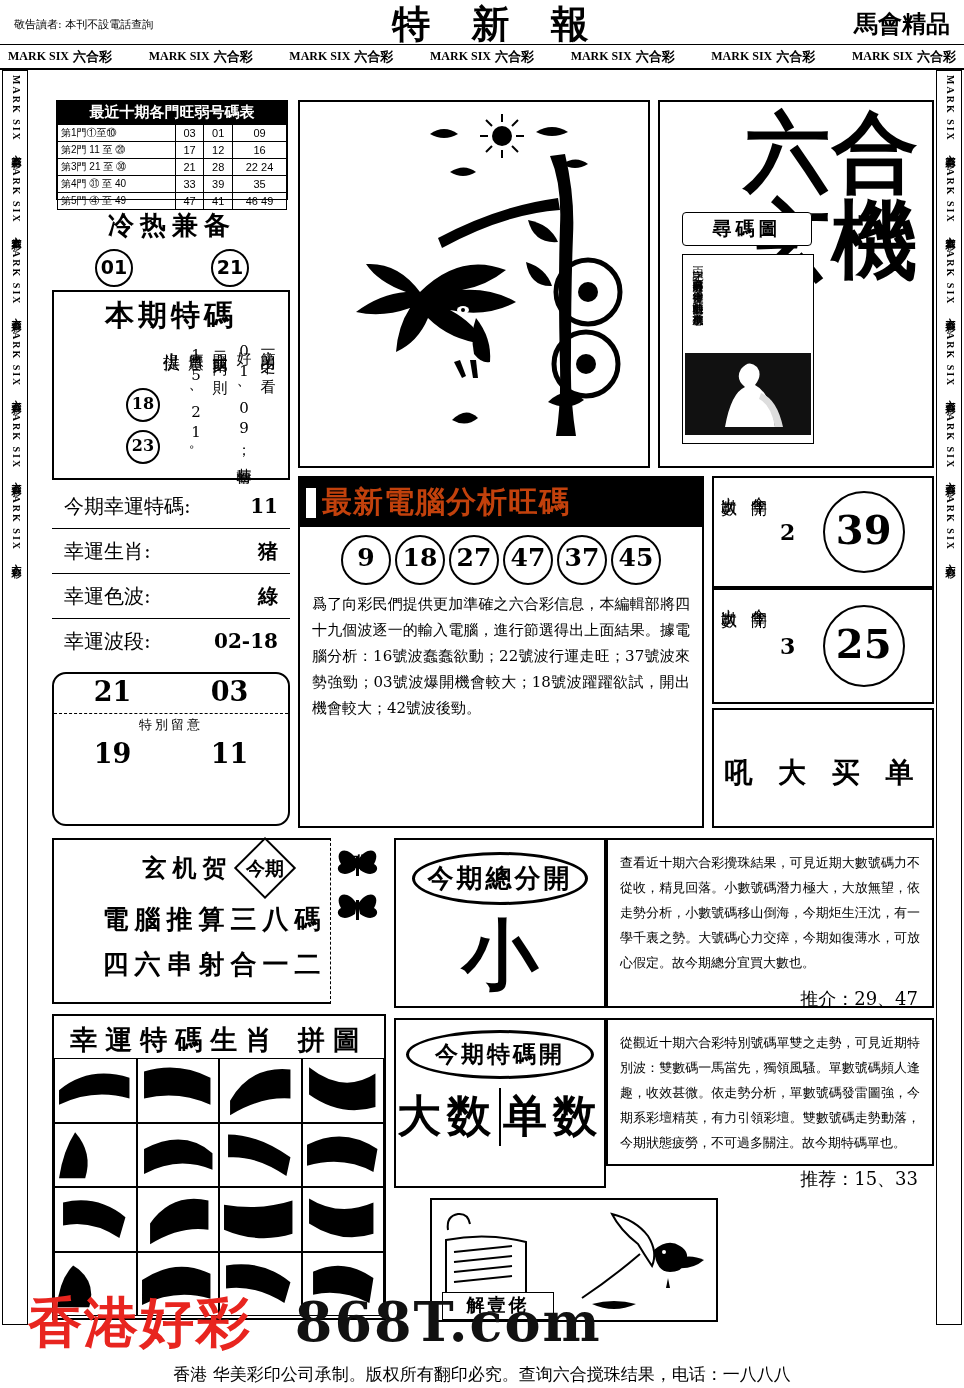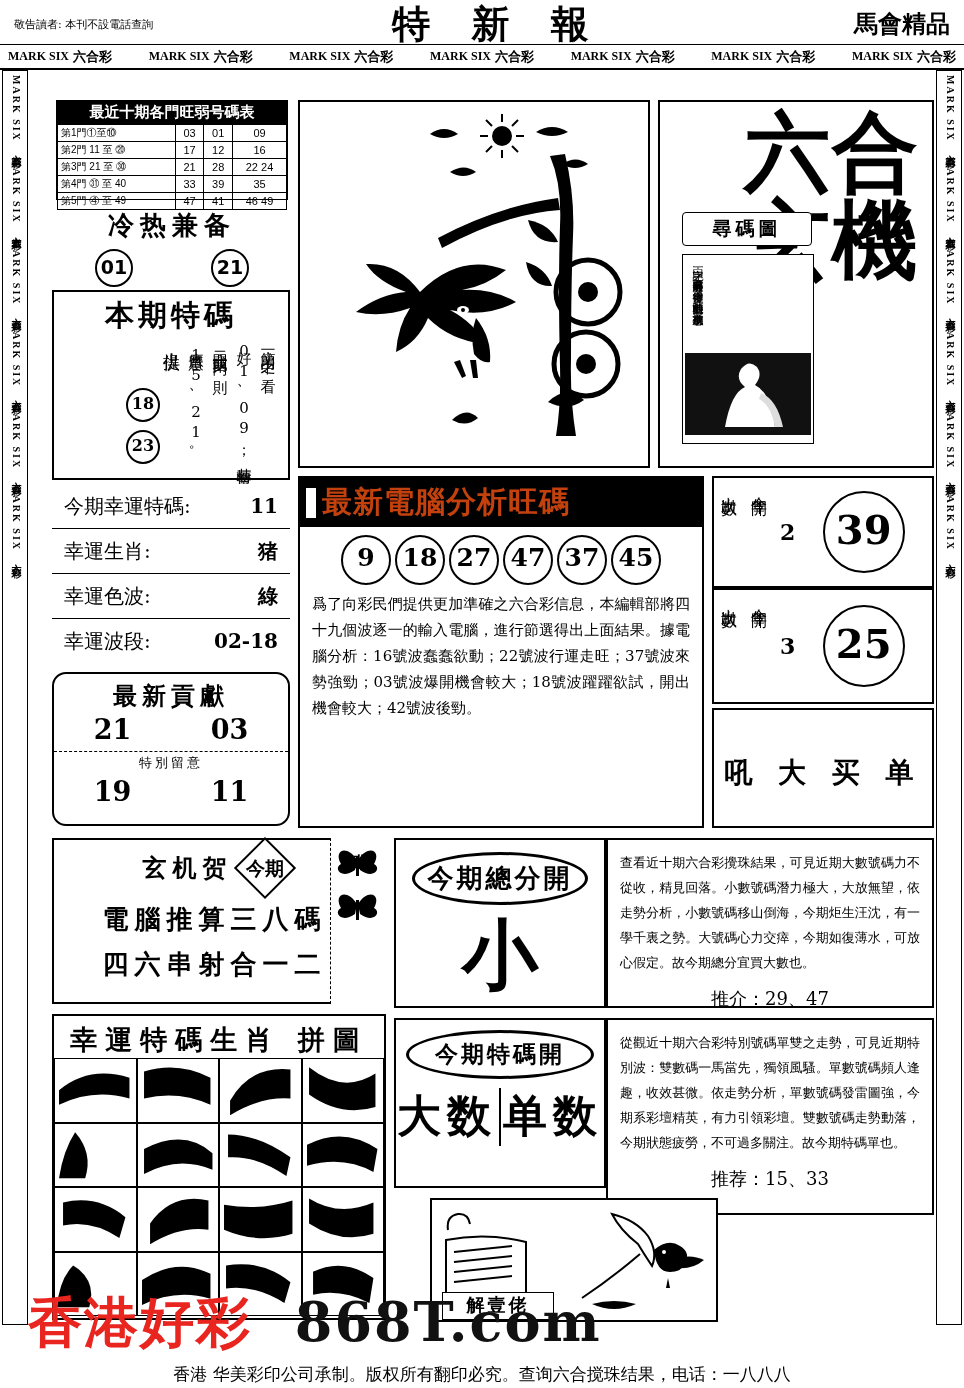--- a/index.html
+++ b/index.html
@@ -70,21 +70,21 @@
   .diamond span{display:block;transform:rotate(-45deg);line-height:40px;text-align:center;font-size:19px;font-weight:bold;}
   .puz-grid{display:grid;grid-template-columns:repeat(4,1fr);grid-template-rows:repeat(4,1fr);width:100%;height:calc(100% - 40px);}
   .puz-cell{border:1px solid #000;position:relative;overflow:hidden;}
 
   
   .oval{border:3px solid #000;border-radius:50%;text-align:center;font-size:26px;font-weight:bold;letter-spacing:3px;padding:6px 0;font-family:"DejaVu Serif",serif;}
   .huge{font-size:76px;font-weight:bold;text-align:center;font-family:"DejaVu Serif",serif;}
   .huge2{font-size:44px;font-weight:bold;text-align:center;font-family:"DejaVu Serif",serif;letter-spacing:6px;}
 
   .art-text{font-size:13px;line-height:25px;text-align:justify;padding:10px 12px;font-family:"DejaVu Serif",serif;}
-  .rec{font-size:18px;text-align:center;padding:2px 14px 6px;font-family:"DejaVu Serif",serif;}
+  .rec{font-size:18px;text-align:right;padding:2px 14px 6px;font-family:"DejaVu Serif",serif;}
 
   .zodiac-title{font-size:27px;font-weight:bold;text-align:center;letter-spacing:8px;font-family:"DejaVu Serif",serif;}
 
   
   .wm{position:absolute;left:28px;bottom:28px;width:600px;font-size:54px;font-weight:bold;font-family:"DejaVu Serif",serif;color:#111;letter-spacing:2px;}
   .wm .red{color:#e8251f;}
   .footer{position:absolute;left:0;bottom:2px;width:964px;text-align:center;font-size:17px;font-family:"DejaVu Serif",serif;}
 
   
   svg{display:block;}
@@ -214,21 +214,20 @@
           <span>幸運色波:</span>
           <span class="v">綠</span>
         </div>
         <div class="lrow">
           <span>幸運波段:</span>
           <span class="v">02-18</span>
         </div>
       </div>
 
     <div class="box" style="left:22px;top:600px;width:238px;height:154px;border-radius:14px;">
-      <div class="contrib-t" style="margin-top:6px;">最新貢獻</div>
       <div class="contrib-n" style="margin-top:2px;">
         <span>21</span>
         <span>03</span>
       </div>
       <div class="contrib-sub" style="margin-top:6px;">特別留意</div>
       <div class="contrib-n" style="margin-top:4px;">
         <span>19</span>
         <span>11</span>
       </div>
     </div>
@@ -458,21 +457,21 @@
     </div>
 
     <div class="box" style="left:364px;top:946px;width:212px;height:170px;">
       <div class="oval" style="margin:10px 10px 0;font-size:23px;">今期特碼開</div>
       <div style="display:flex;justify-content:space-around;align-items:center;margin-top:8px;">
         <div class="huge2">大数</div>
         <div style="width:2px;height:58px;background:#000;"></div>
         <div class="huge2">单数</div>
       </div>
     </div>
-    <div class="box" style="left:576px;top:946px;width:328px;height:197px;">
+    <div class="box" style="left:576px;top:946px;width:328px;height:148px;">
       <div class="art-text">從觀近十期六合彩特別號碼單雙之走勢，可見近期特別波：雙數碼一馬當先，獨領風騷。單數號碼頻人逢趣，收效甚微。依走勢分析，單數號碼發雷圖強，今期系彩壇精英，有力引領彩壇。雙數號碼走勢動落，今期狀態疲勞，不可過多關注。故今期特碼單也。</div>
       <div class="rec">推荐：15、33</div>
     </div>
 
     <div class="box" style="left:364px;top:1126px;width:288px;height:124px;margin-left:36px;">
       <svg width="284" height="120" viewBox="0 0 284 120">
         <g fill="none" stroke="#000" stroke-width="2">
           <path d="M16 30 q-2 -14 10 -16 q10 -1 12 10"></path>
           <path d="M14 40 l0 60 l80 0 l0 -58 q-40 -10 -80 -2z"></path>
           <path d="M22 52 l58 -6 M22 62 l58 -6 M22 72 l58 -6 M22 82 l58 -6"></path>

